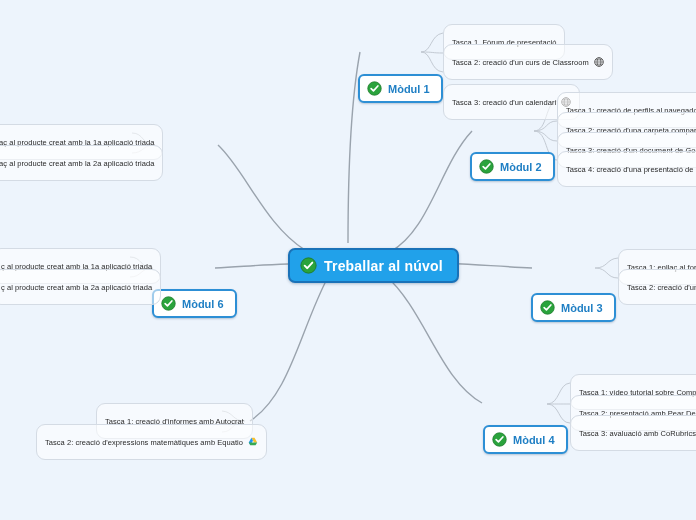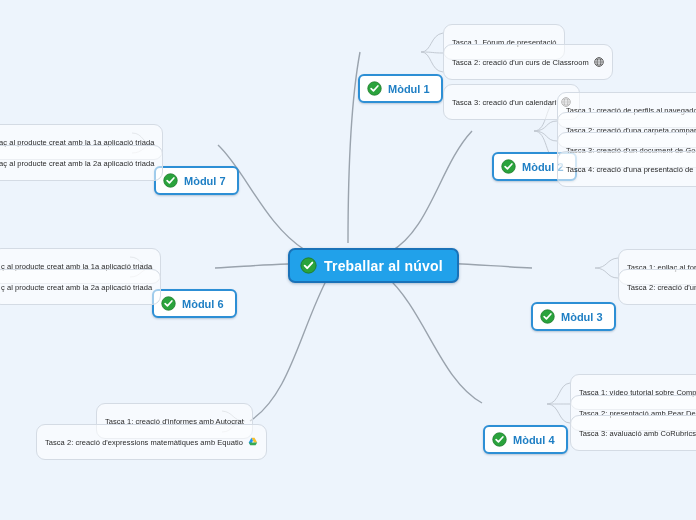--- a/index.html
+++ b/index.html
@@ -180,21 +180,21 @@
   </div>
   <div class="node task-node" style="left:443px; top:63px;margin-top:21px;">
     <span class="task-label">Tasca 3: creació d'un calendari</span>
     <svg class="globe-icon trail-icon" viewBox="0 0 12 12">
       <circle cx="6" cy="6" r="5.2" fill="#f2f4f7" stroke="#4a4a4a" stroke-width="1"></circle>
       <ellipse cx="6" cy="6" rx="2.3" ry="5.2" fill="none" stroke="#4a4a4a" stroke-width="0.8"></ellipse>
       <path d="M0.9 6 H11.1 M1.7 3.4 H10.3 M1.7 8.6 H10.3" stroke="#4a4a4a" stroke-width="0.8" fill="none"></path>
     </svg>
   </div>
 
-  <div class="node module-node" style="left:492px; top:119px;justify-content:center;">
+  <div class="node module-node" style="left:470px; top:119px;justify-content:center;">
     <svg class="check-icon" viewBox="0 0 20 20">
       <circle cx="10" cy="10" r="9" fill="#2aa33c" stroke="#1d7a2b" stroke-width="1"></circle>
       <path d="M5.5 10.2 L8.6 13.2 L14.5 6.6" fill="none" stroke="#ffffff" stroke-width="2.2" stroke-linecap="round" stroke-linejoin="round"></path>
     </svg>
     <span class="module-label">Mòdul 2</span>
   </div>
 
   <div class="node task-node" style="left:557px; top:92px;">
     <span class="task-label">Tasca 1: creació de perfils al navegador Chrome</span>
   </div>
@@ -203,21 +203,21 @@
   </div>
   <div class="node task-node" style="left:557px; top:132px;">
     <span class="task-label">Tasca 3: creació d'un document de Google</span>
 
   </div>
   <div class="node task-node" style="left:557px; top:151px;">
     <span class="task-label">Tasca 4: creació d'una presentació de Google</span>
 
   </div>
 
-  <div class="node module-node" style="left:531px; top:269px;">
+  <div class="node module-node" style="left:531px; top:260px;">
     <svg class="check-icon" viewBox="0 0 20 20">
       <circle cx="10" cy="10" r="9" fill="#2aa33c" stroke="#1d7a2b" stroke-width="1"></circle>
       <path d="M5.5 10.2 L8.6 13.2 L14.5 6.6" fill="none" stroke="#ffffff" stroke-width="2.2" stroke-linecap="round" stroke-linejoin="round"></path>
     </svg>
     <span class="module-label">Mòdul 3</span>
   </div>
 
   <div class="node task-node" style="left:618px; top:249px;">
     <span class="task-label">Tasca 1: enllaç al formular</span>
   </div>
@@ -265,27 +265,20 @@
     <span class="module-label">Mòdul 6</span>
   </div>
 
   <div class="node task-node" style="left:-8px; top:248px;">
     <span class="task-label">ç al producte creat amb la 1a aplicació triada</span>
   </div>
   <div class="node task-node" style="left:-8px; top:269px;">
     <span class="task-label">ç al producte creat amb la 2a aplicació triada</span>
   </div>
 
-  <div class="node module-node" style="left:154px; top:133px;">
-    <svg class="check-icon" viewBox="0 0 20 20">
-      <circle cx="10" cy="10" r="9" fill="#2aa33c" stroke="#1d7a2b" stroke-width="1"></circle>
-      <path d="M5.5 10.2 L8.6 13.2 L14.5 6.6" fill="none" stroke="#ffffff" stroke-width="2.2" stroke-linecap="round" stroke-linejoin="round"></path>
-    </svg>
-    <span class="module-label">Mòdul 7</span>
-  </div>
 
   <div class="node task-node" style="left:-10px; top:124px;">
     <span class="task-label">aç al producte creat amb la 1a aplicació triada</span>
   </div>
   <div class="node task-node" style="left:-10px; top:145px;">
     <span class="task-label">aç al producte creat amb la 2a aplicació triada</span>
   </div>
 
 </div>
 

